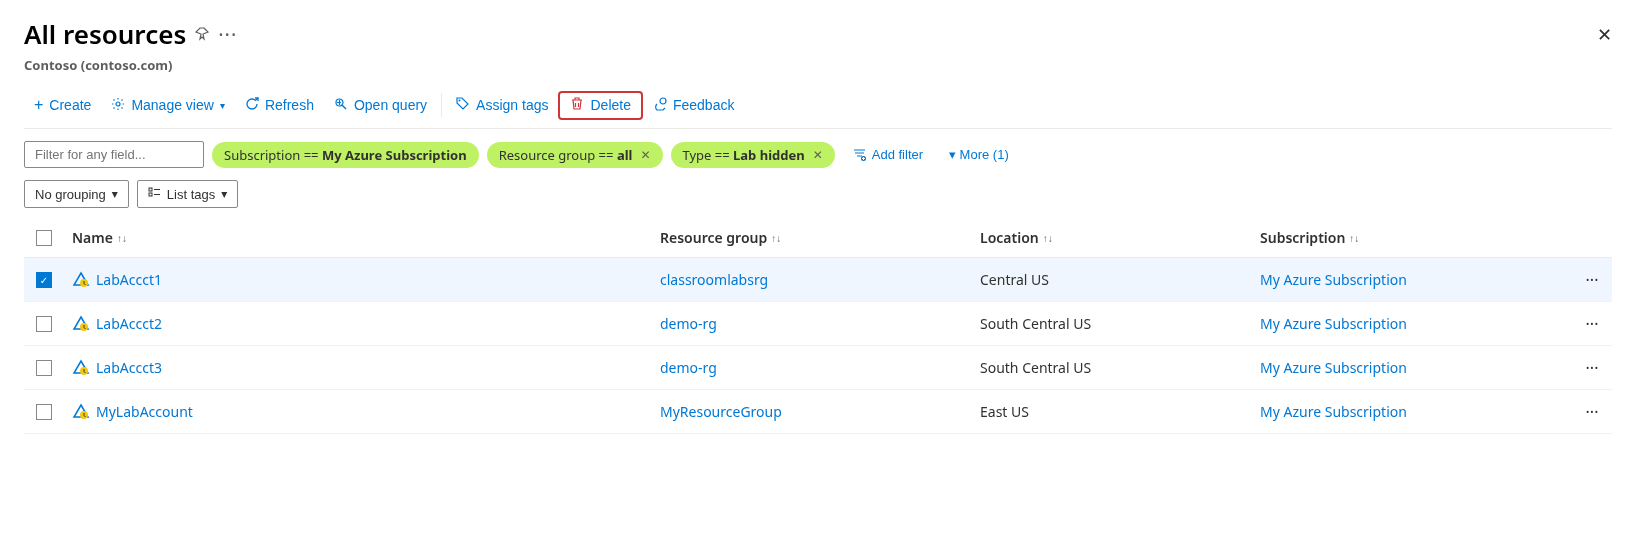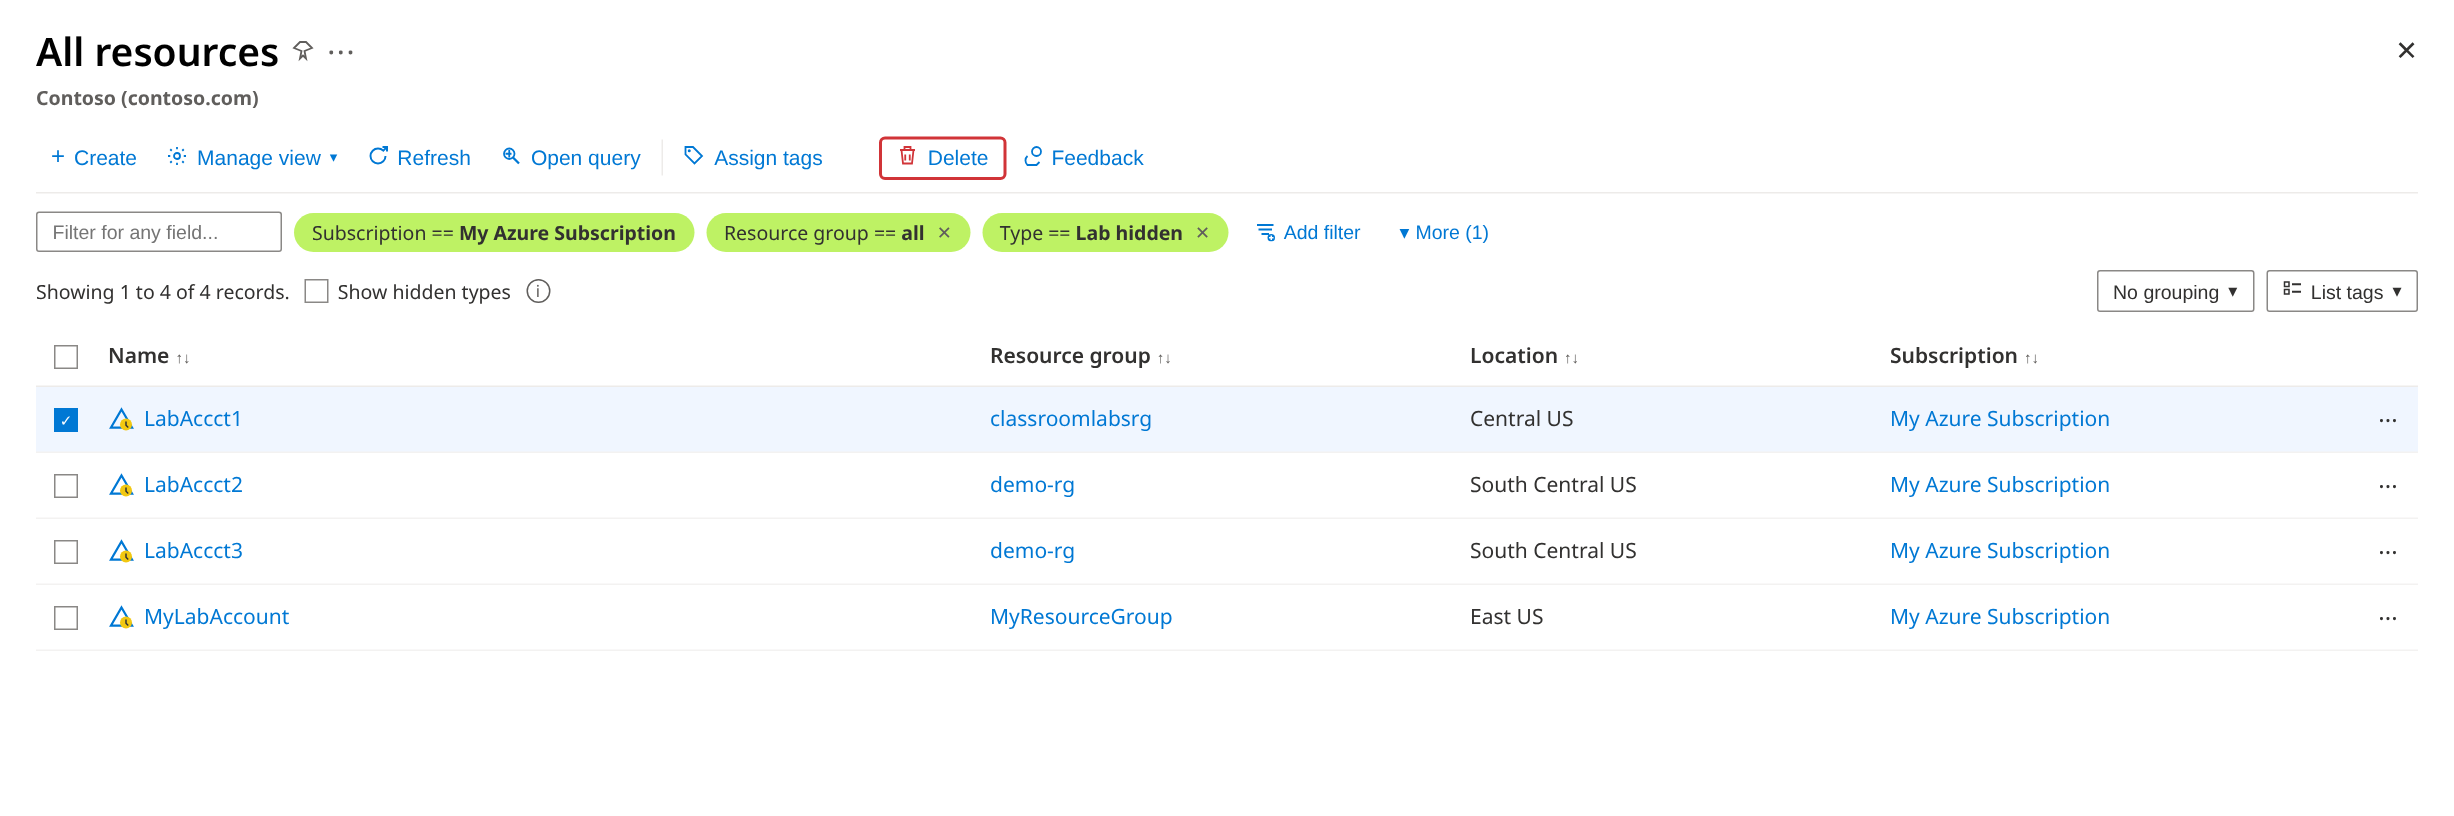--- a/index.html
+++ b/index.html
@@ -75,38 +75,37 @@
       width: 1px;
       height: 24px;
       background: #edebe9;
       margin: 0 4px;
     }
     .toolbar-btn.delete-btn {
       border: 2px solid #d13438;
       border-radius: 4px;
       color: #0078d4;
       padding: 4px 10px;
-      margin-left: 28px;
     }
     .toolbar-btn.delete-btn .btn-icon { color: #d13438; }
     .btn-icon { font-size: 14px; }
     .filter-row {
       display: flex;
       align-items: center;
       gap: 8px;
       margin-bottom: 12px;
       flex-wrap: nowrap;
     }
     .filter-input {
       border: 1px solid #8a8886;
       border-radius: 2px;
       padding: 5px 10px;
       font-size: 13px;
       color: #605e5c;
-      width: 164px;
+      width: 180px;
       outline: none;
     }
     .filter-chip {
       display: flex;
       align-items: center;
       gap: 6px;
       background: #bef264;
       border: none;
       border-radius: 16px;
       padding: 4px 12px;
@@ -381,28 +380,20 @@
       <span>Add filter</span>
     </button>
 
     <button class="more-btn">
       <span>▾</span>
       <span>More (1)</span>
     </button>
   </div>
 
   <div class="records-row">
-    <div class="records-left">
-      <span>Showing 1 to 4 of 4 records.</span>
-      <label class="hidden-types-label">
-        <span class="checkbox-empty"></span>
-        <span>Show hidden types</span>
-      </label>
-      <span class="info-icon">i</span>
-    </div>
     <div class="records-right">
       <button class="dropdown-btn">
         <span>No grouping</span>
         <span class="chevron-icon">▾</span>
       </button>
       <button class="dropdown-btn">
         <span>
           <svg width="13" height="13" viewBox="0 0 13 13" fill="none">
             <rect x="1" y="2" width="3" height="3" stroke="#323130" stroke-width="1"></rect>
             <rect x="1" y="7" width="3" height="3" stroke="#323130" stroke-width="1"></rect>

